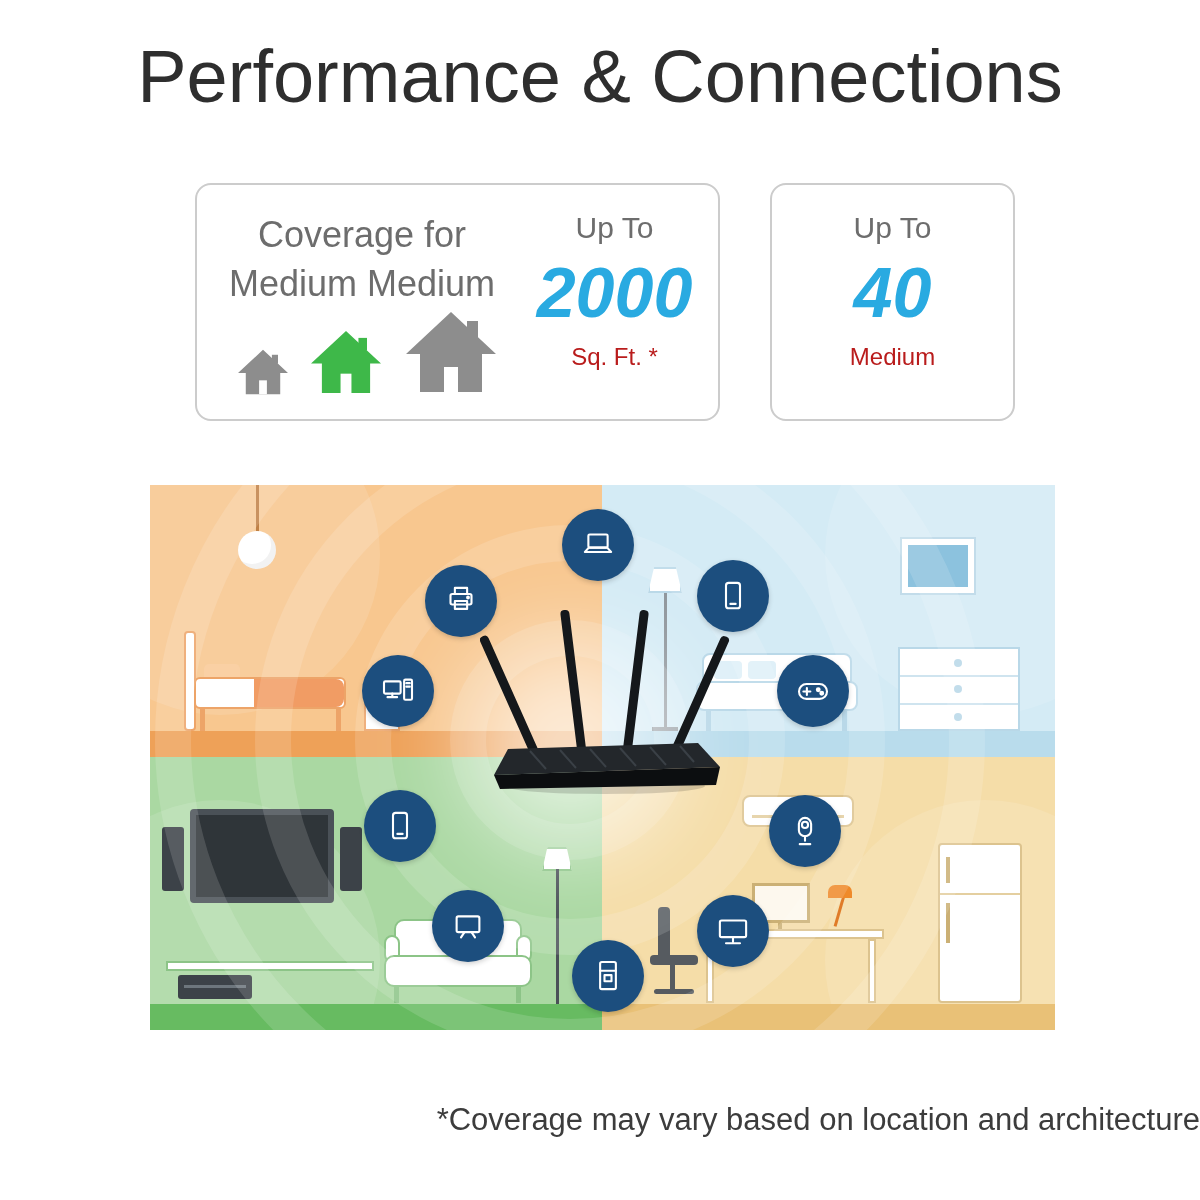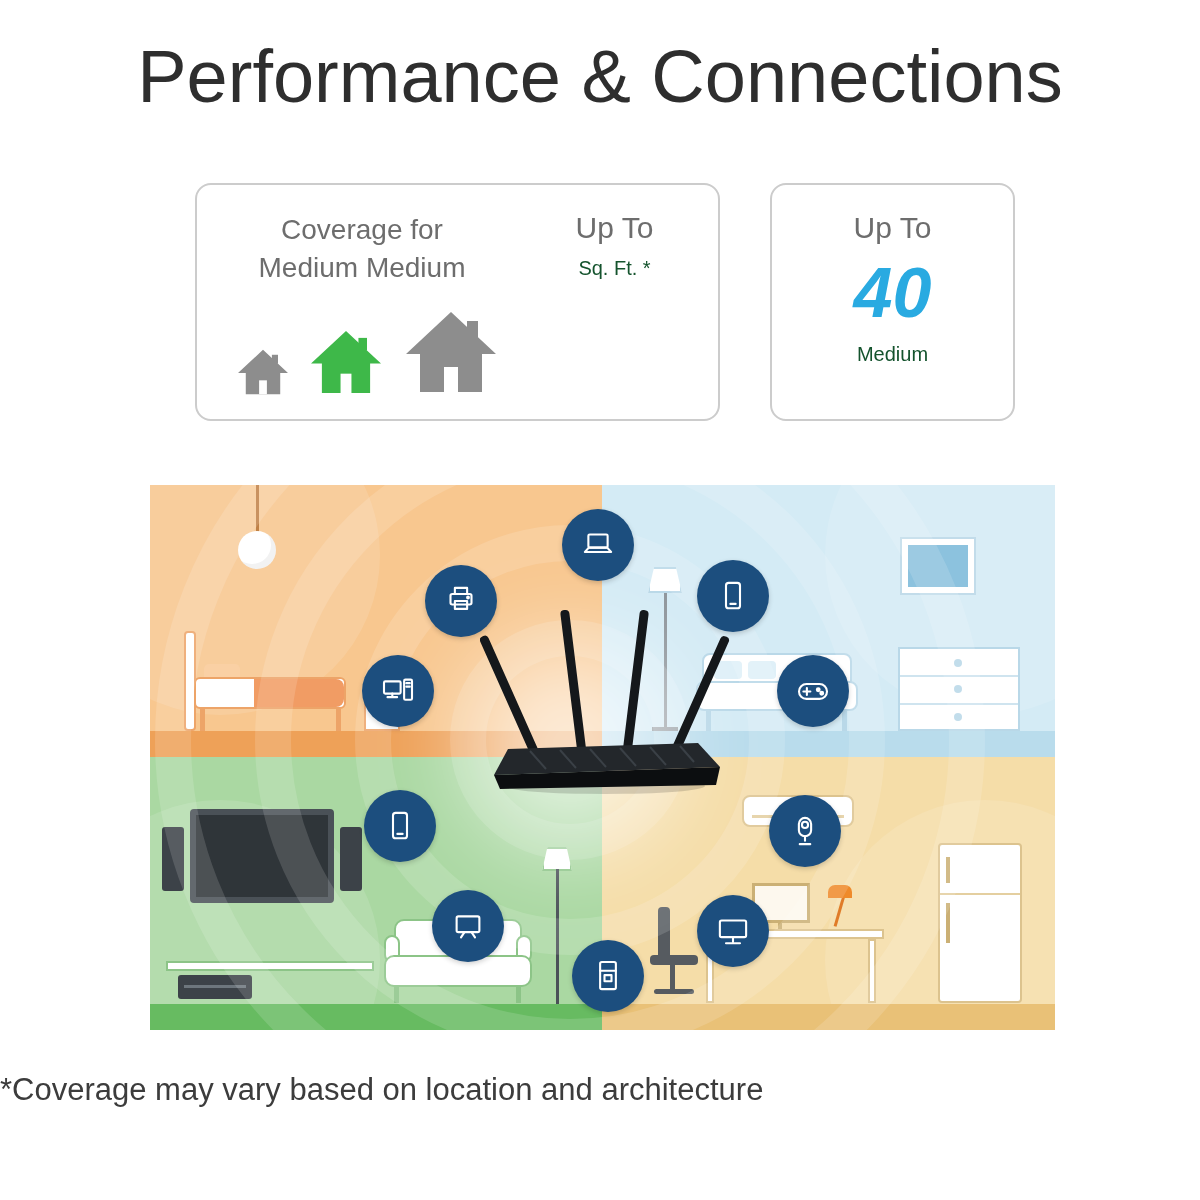--- a/index.html
+++ b/index.html
@@ -9,32 +9,32 @@
   
   .title { position:absolute; top:34px; left:0; width:100%; text-align:center;
            font-size:74px; font-weight:400; color:#2e2e2e; letter-spacing:0px; }
 
   
   .card { position:absolute; background:#fff; border:2px solid #cccccc; border-radius:16px; }
   .card-coverage { left:195px; top:183px; width:525px; height:238px; }
   .card-devices  { left:770px; top:183px; width:245px; height:238px; }
 
   .cov-label { position:absolute; left:20px; top:26px; width:290px; text-align:center;
-               font-size:28px; color:#6d6d6d; line-height:1.35; }
+               font-size:36px; color:#6d6d6d; line-height:1.35; }
   .houses { position:absolute; left:26px; bottom:22px; width:290px;
             display:flex; align-items:flex-end; justify-content:center; gap:16px; }
   .house-sm { width:56px; height:50px; }
   .house-md { width:78px; height:70px; }
   .house-lg { width:100px; height:90px; }
 
   .cov-right { position:absolute; left:330px; top:26px; width:175px;
                display:flex; flex-direction:column; align-items:center; gap:12px; }
   .upto { font-size:30px; color:#6d6d6d; }
   .big-num { font-size:70px; font-weight:700; font-style:italic; color:#29aae1; line-height:1.05; }
-  .unit { font-size:20px; color:#14532d; }
+  .unit { font-size:24px; color:#b91c1c; }
 
   .dev-col { position:absolute; left:0; top:26px; width:100%;
              display:flex; flex-direction:column; align-items:center; gap:12px; }
 
   
   .scene { position:absolute; left:150px; top:485px; width:905px; height:545px; overflow:hidden; }
   .quad { position:absolute; overflow:hidden; }
   .q-tl { left:0;   top:0;   width:452px; height:272px; background:#f8c78f; }
   .q-tr { left:452px;top:0;  width:453px; height:272px; background:#d4ebf5; }
   .q-bl { left:0;   top:272px;width:452px; height:273px; background:#aad8a2; }
@@ -141,21 +141,21 @@
   .b-phone-t  { left:547px; top:75px; }
   .b-desktop  { left:212px; top:170px; }
   .b-gamepad  { left:627px; top:170px; }
   .b-phone-b  { left:214px; top:305px; }
   .b-tv       { left:282px; top:405px; }
   .b-purifier { left:422px; top:455px; }
   .b-camera   { left:619px; top:310px; }
   .b-monitor  { left:547px; top:410px; }
 
   
-  .footnote { position:absolute; top:1072px; left:0; width:100%; text-align:left;
+  .footnote { position:absolute; top:1102px; left:0; width:100%; text-align:right;
               font-size:31px; color:#3c3c3c; }
 </style>
 </head>
 <body>
 
 <div class="canvas">
 
   <div class="title">Performance &amp; Connections</div>
 
   <div class="card card-coverage">
@@ -181,20 +181,21 @@
       <svg class="house-lg" viewBox="0 0 100 90">
         <g fill="#8d8d8d">
             <rect x="66" y="14" width="11" height="16"></rect>
         <path d="M50 5 L95 47 L81 47 L81 85 L19 85 L19 47 L5 47 Z"></path>
           </g>
         <rect x="43" y="60" width="14" height="25" fill="#fff"></rect>
       </svg>
     </div>
     <div class="cov-right">
       <div class="upto">Up To</div>
+      <div class="big-num">2000</div>
       <div class="unit">Sq. Ft. *</div>
     </div>
   </div>
 
   <div class="card card-devices">
     <div class="dev-col">
       <div class="upto">Up To</div>
       <div class="big-num">40</div>
       <div class="unit">Medium</div>
     </div>

